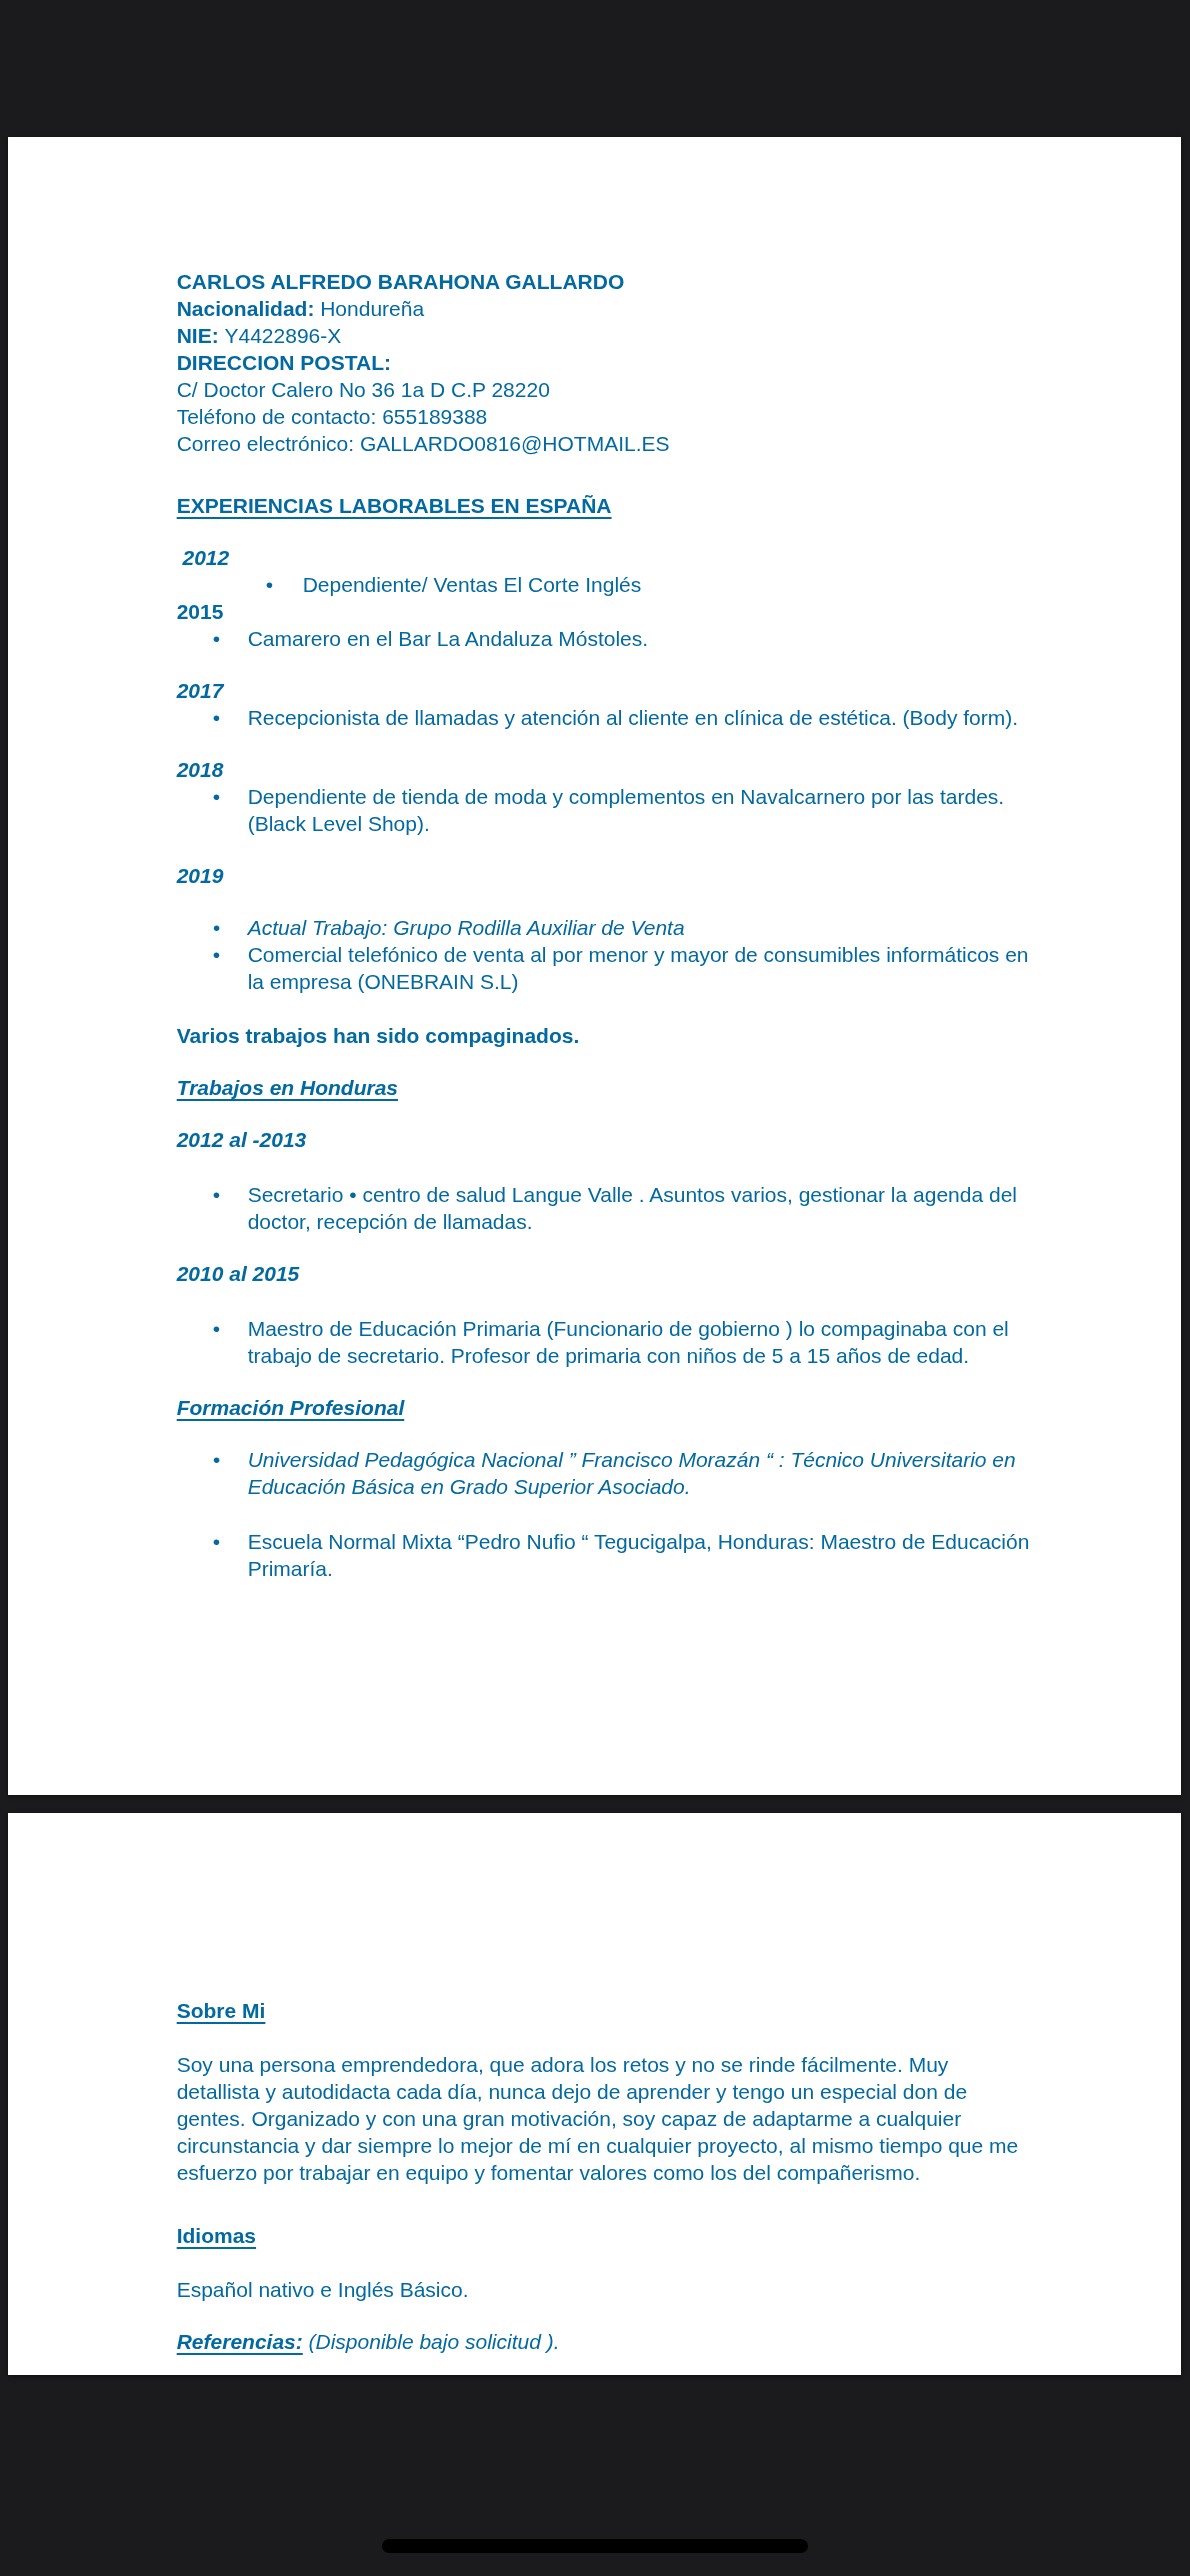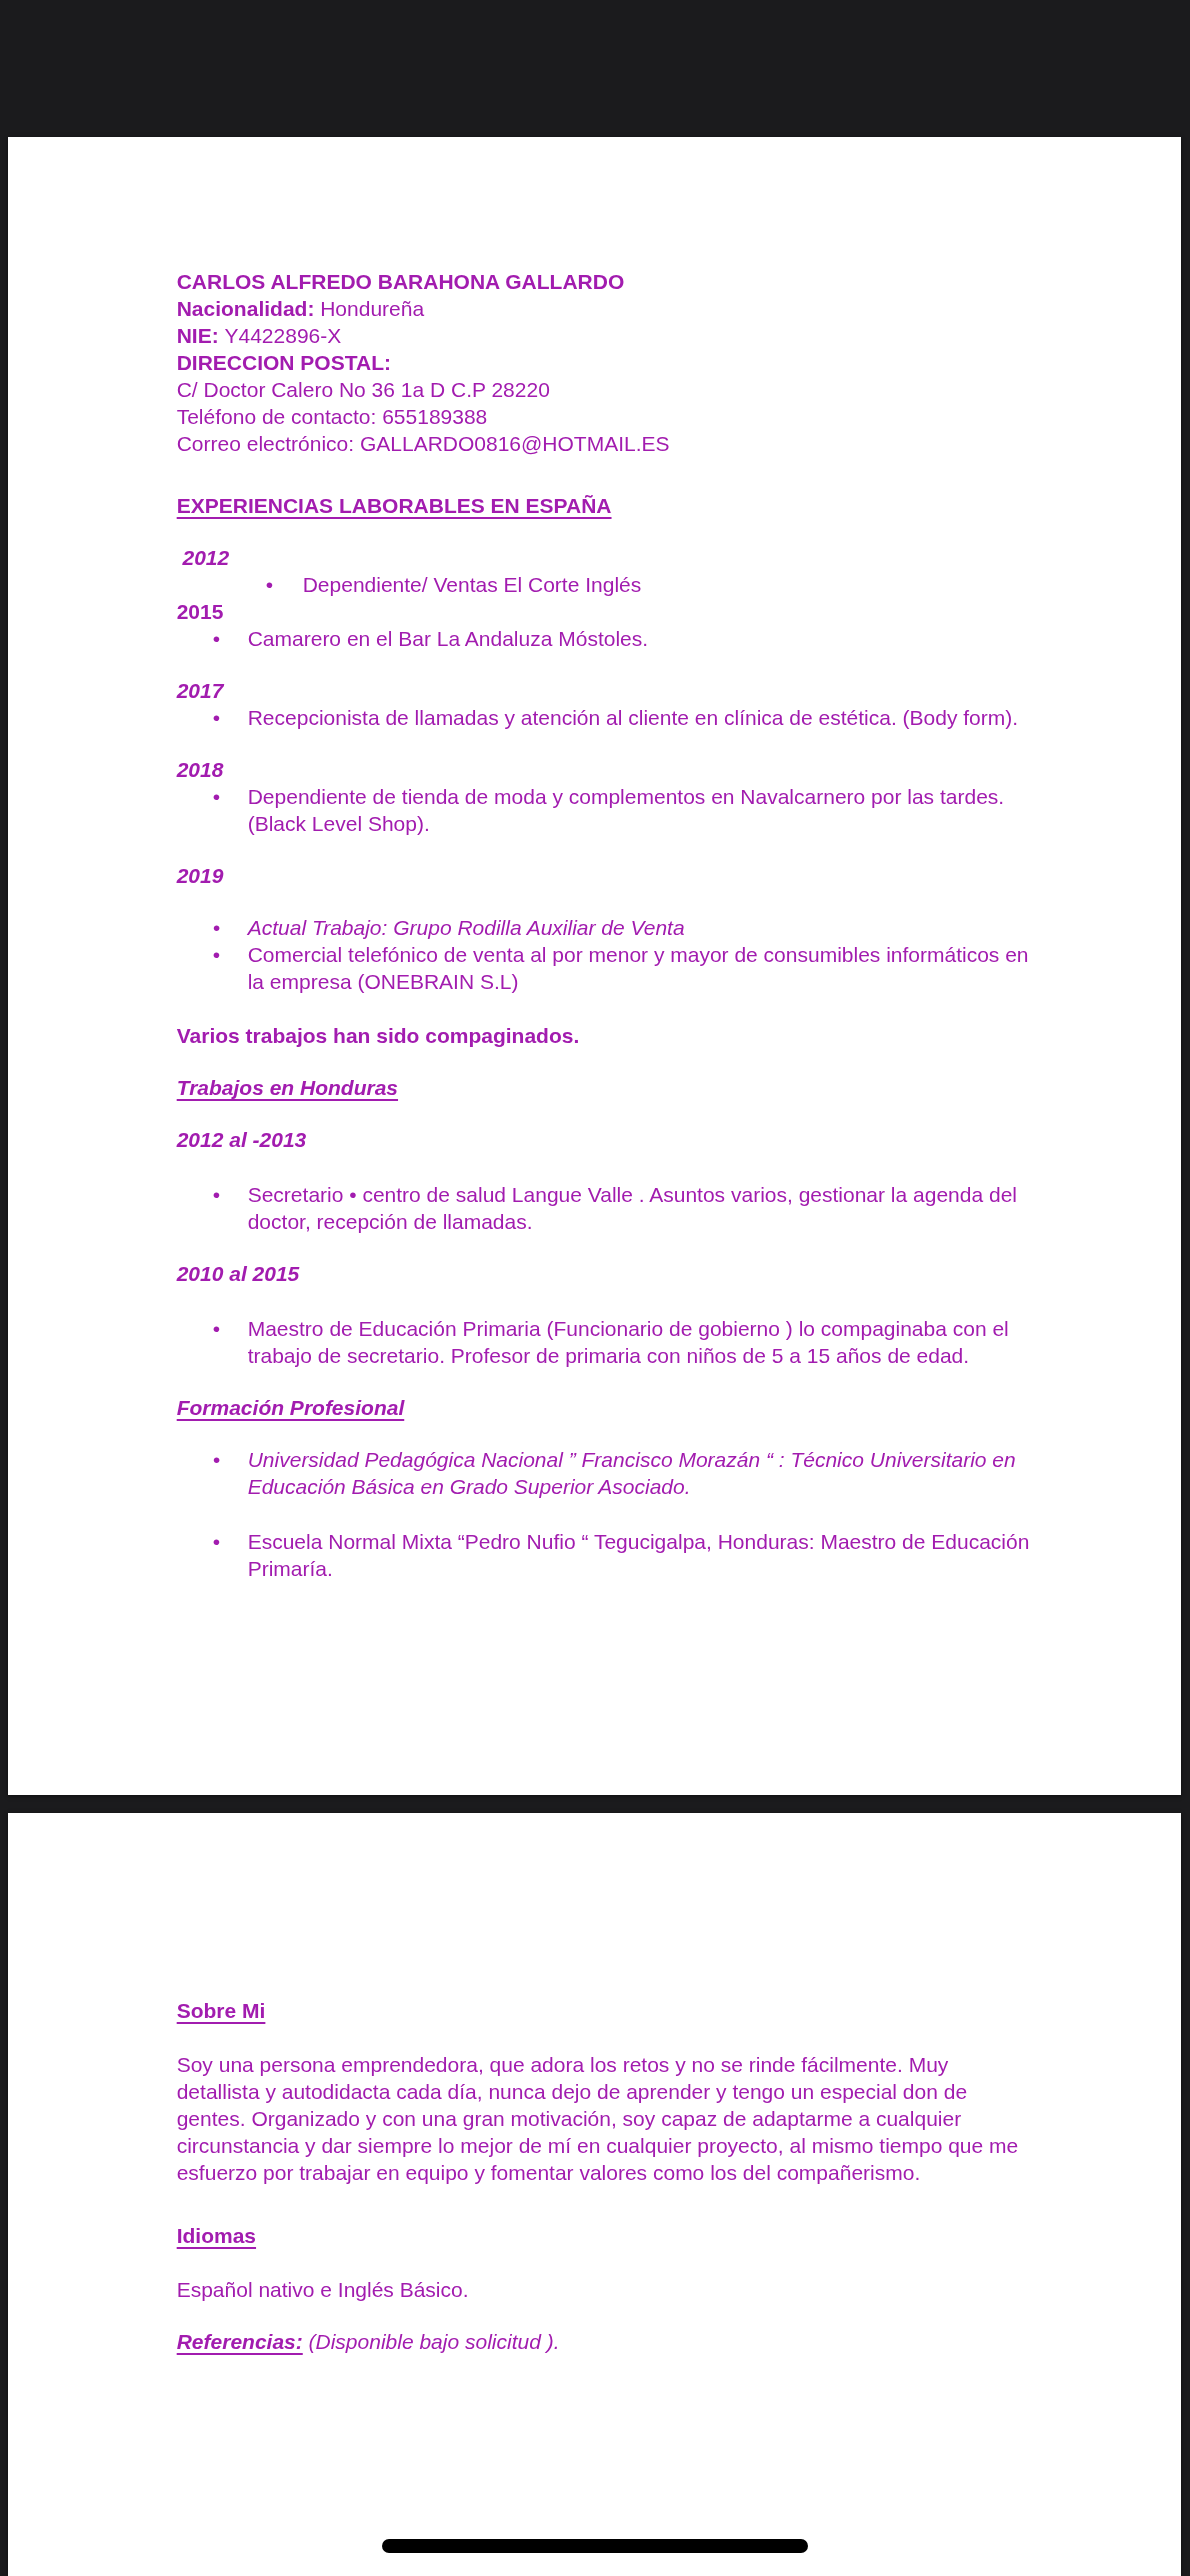--- a/index.html
+++ b/index.html
@@ -10,27 +10,27 @@
     -webkit-font-smoothing: antialiased;
     overflow: hidden;
   }
   #screen { position: relative; width: 1190px; height: 2576px; }
 
   .page {
     position: absolute;
     left: 7.7px;
     width: 1173px;
     background: #ffffff;
-    color: #a21caf;
+    color: #0369a1;
     font-size: 21px;
     line-height: 27px;
     box-shadow: 0 1px 3.8px rgba(0,0,0,0.5);
   }
   #page1 { top: 137px; height: 1658px; }
-  #page2 { top: 1813px; height: 763px; }
+  #page2 { top: 1813px; height: 562px; }
 
   .content { padding: 131px 148px 0 169px; }
   #page2 .content { padding-top: 184px; }
 
   p { margin: 0; }
   .b { font-weight: 700; }
   .val { margin-left: 5.8px; }
 
   .heading {
     font-weight: 700;

